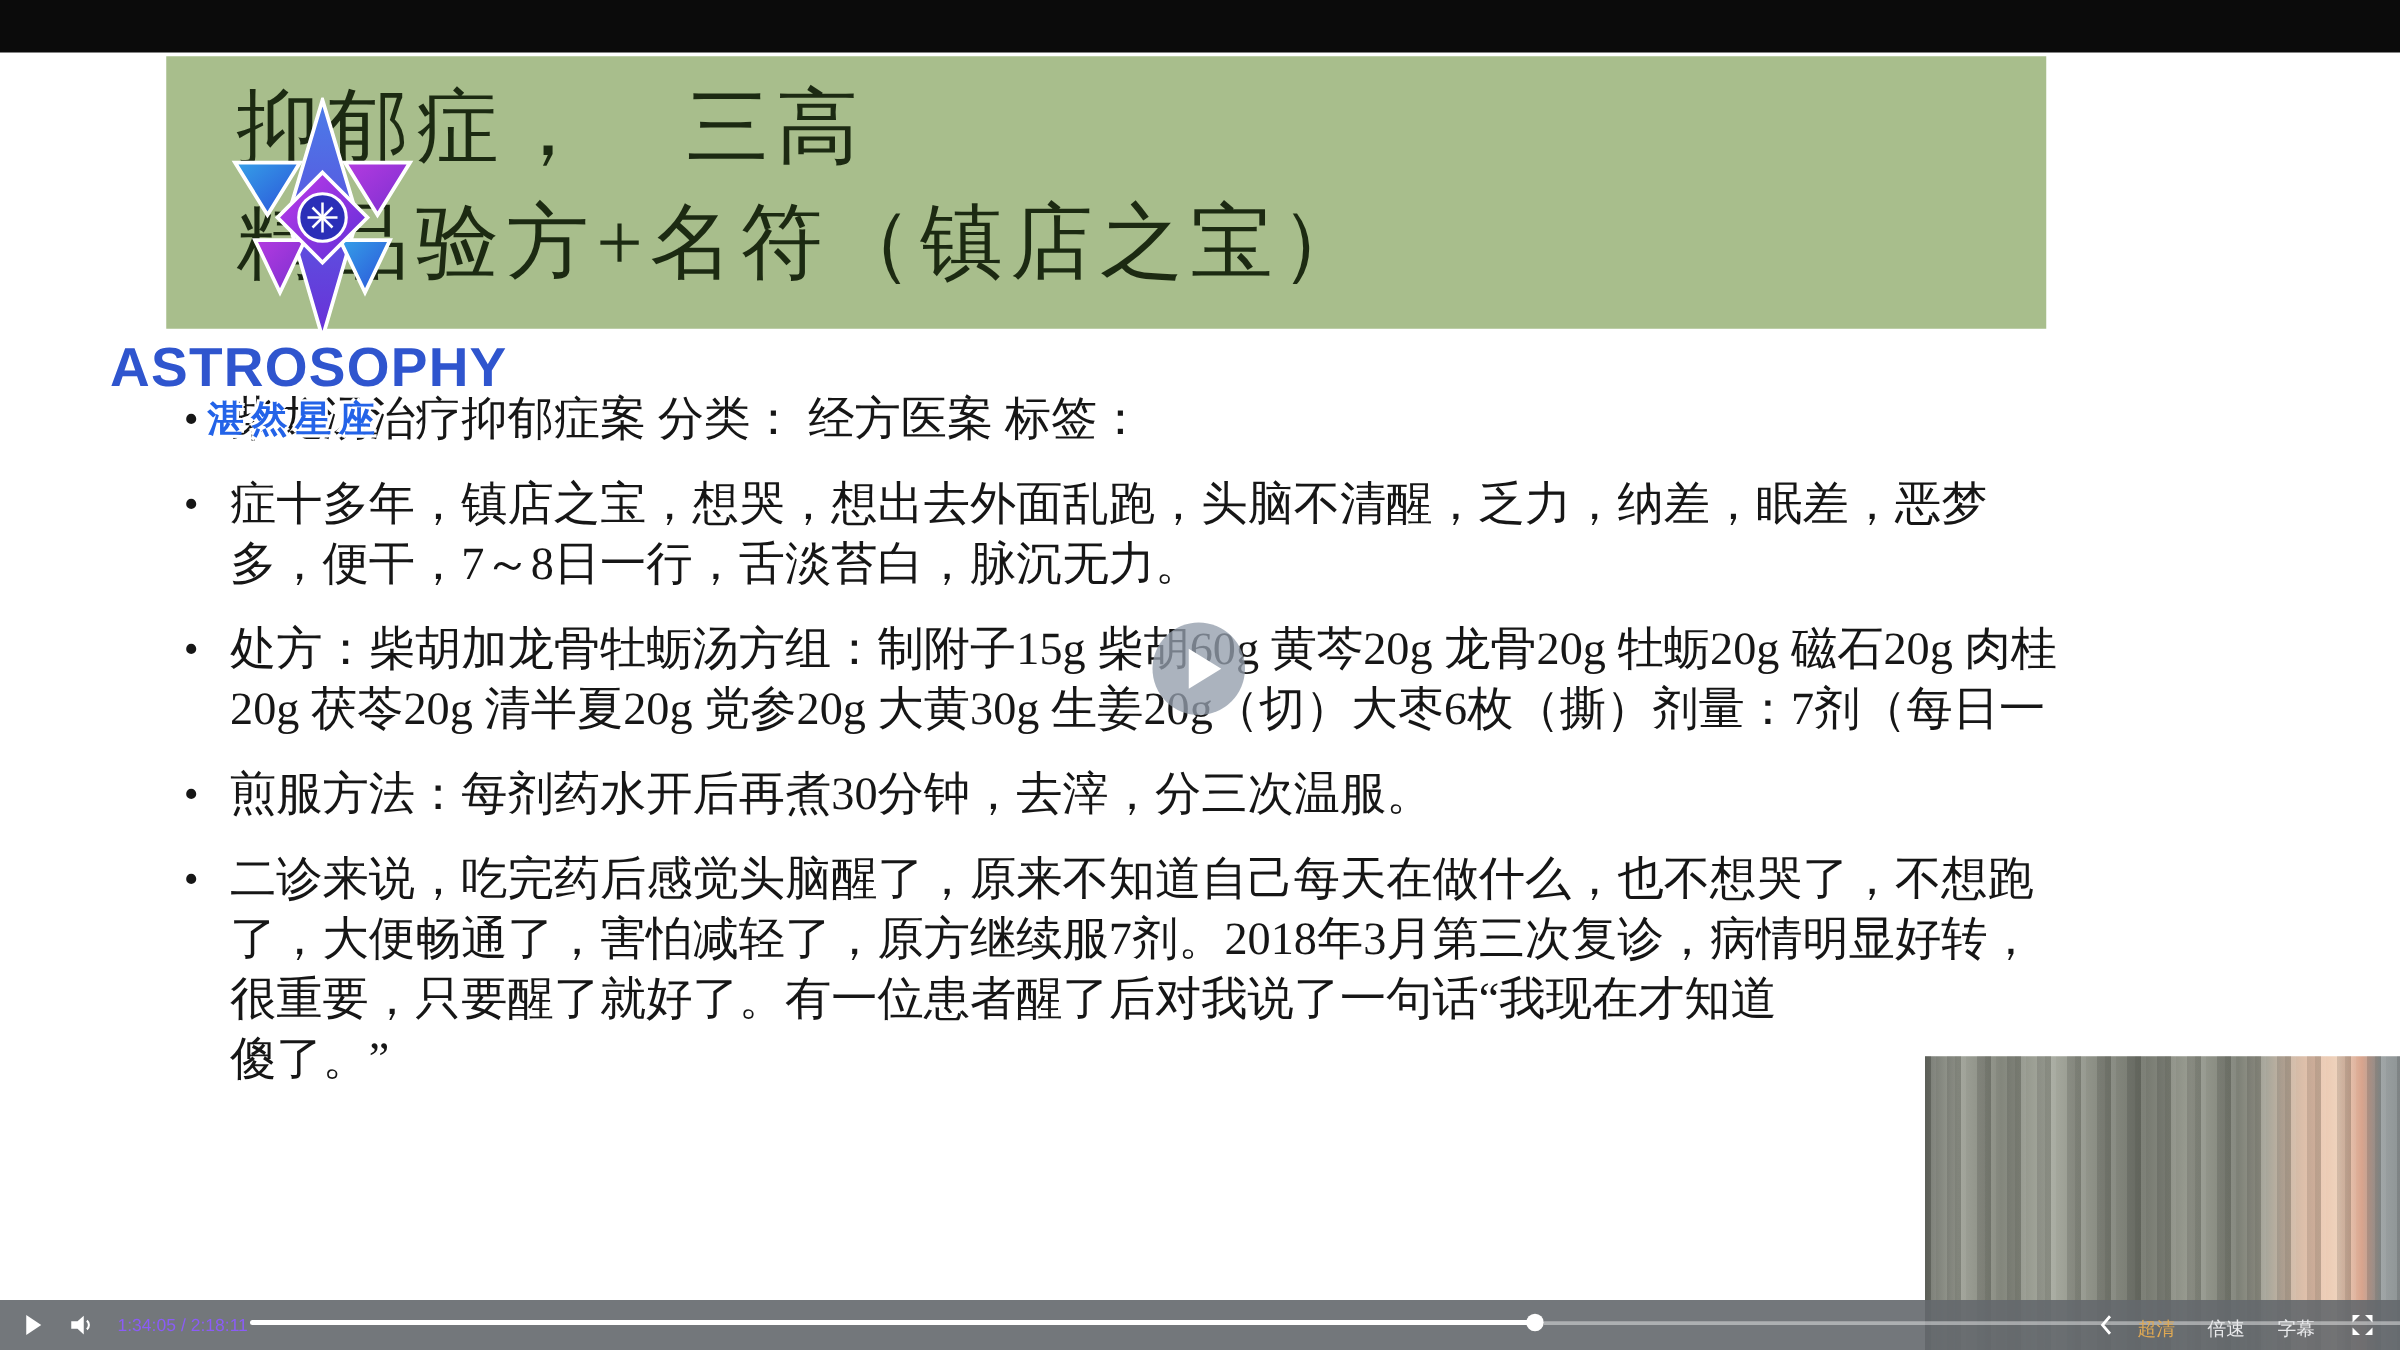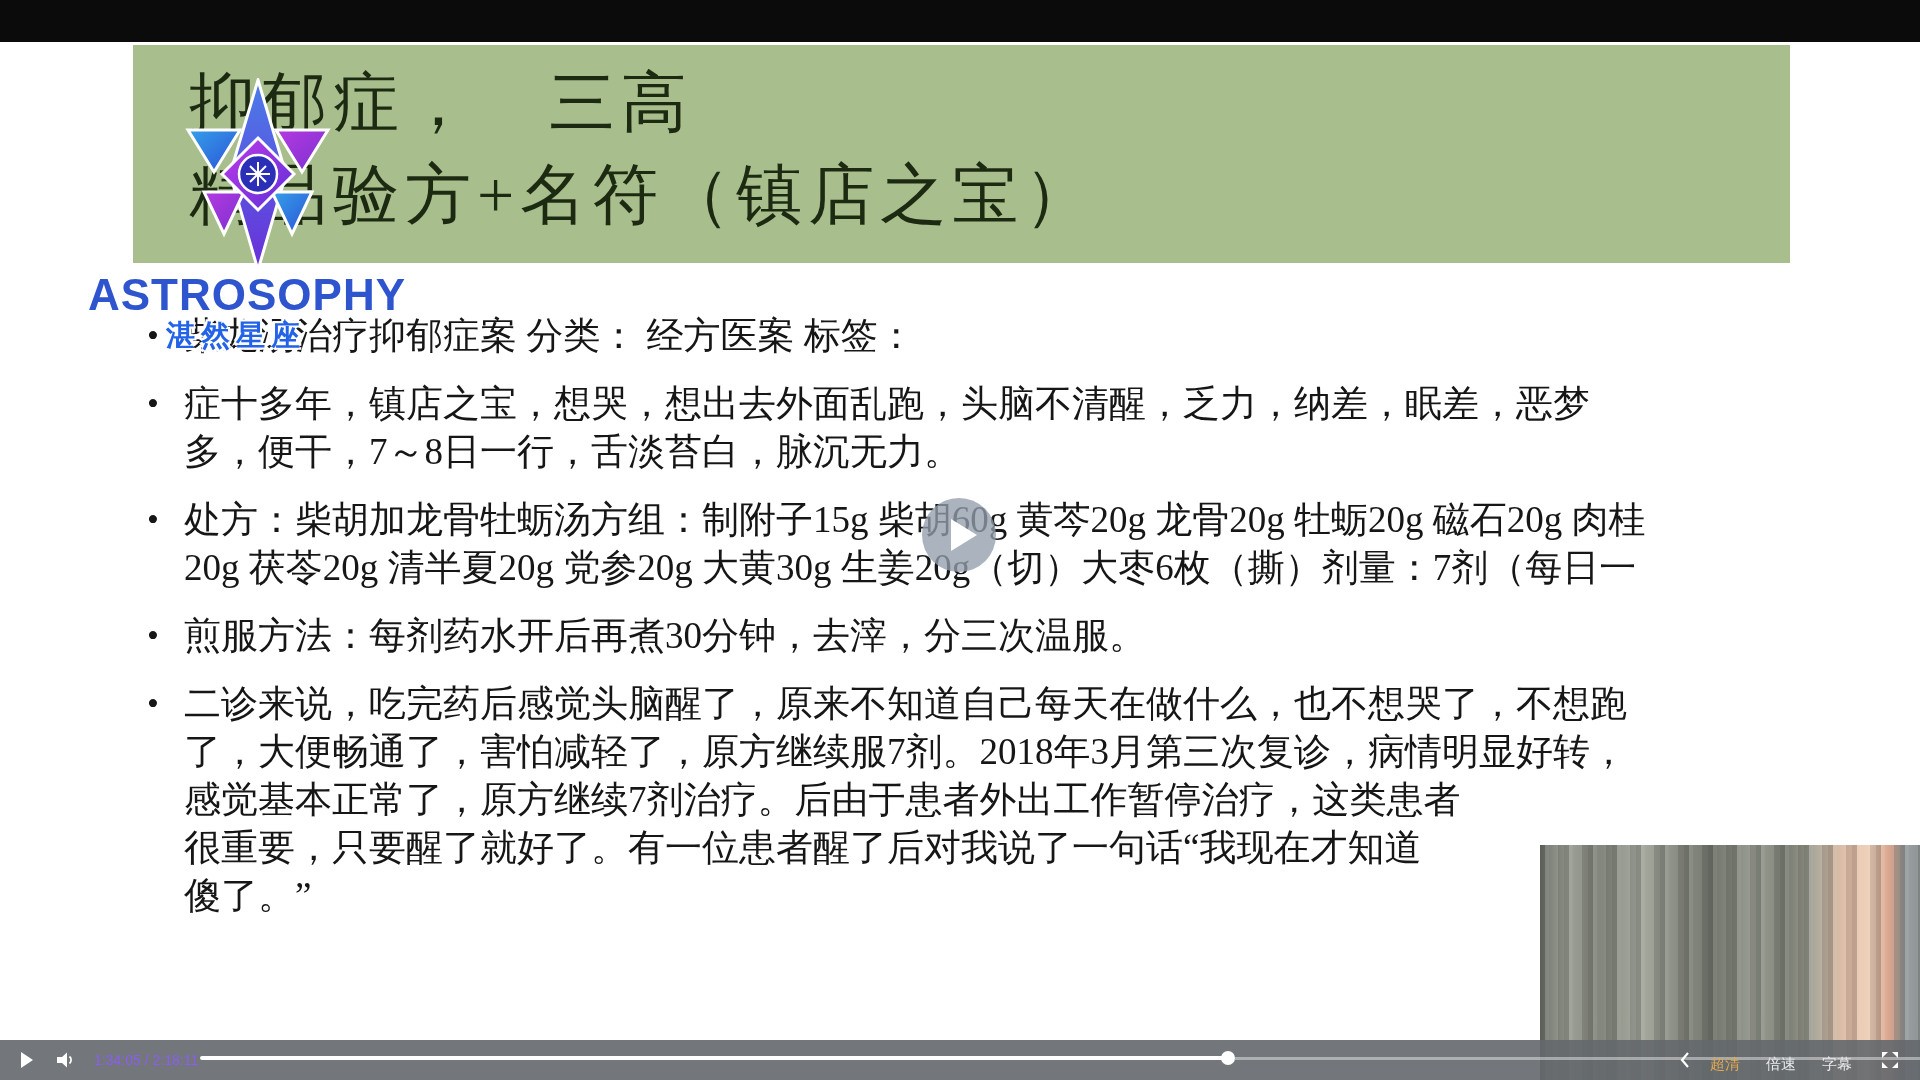--- a/index.html
+++ b/index.html
@@ -3,21 +3,21 @@
 <meta charset="utf-8">
 <style>
   html,body{margin:0;padding:0;background:#ffffff;}
   body{width:1920px;height:1080px;overflow:hidden;font-family:"Liberation Sans",sans-serif;}
   .stage{position:relative;width:1920px;height:1080px;background:#ffffff;}
 
   
   .letterbox{position:absolute;left:0;top:0;width:1920px;height:42px;background:#0b0b0b;}
 
   
-  .slide-header{position:absolute;left:133px;top:45px;width:1657px;height:218px;
+  .slide-header{position:absolute;left:133px;top:45px;width:1504px;height:218px;
     background:#A8BE8C;box-sizing:border-box;padding:12px 16px 0 56px;
     color:#1c2a12;font-family:"Liberation Serif","DejaVu Serif",serif;}
   .title-line{font-size:66px;line-height:92px;letter-spacing:6px;white-space:pre;}
 
   
   .bullets{position:absolute;left:147px;top:312px;width:1680px;color:#161616;
     font-family:"Liberation Serif","DejaVu Serif",serif;}
   .bullet{position:relative;padding-left:37px;margin-bottom:20px;}
   .bullet .marker{position:absolute;left:0;top:0;font-size:34px;line-height:48px;}
   .line{font-size:37px;line-height:48px;white-space:pre;}
@@ -99,21 +99,20 @@
       <div class="line">20g 茯苓20g 清半夏20g 党参20g 大黄30g 生姜20g（切）大枣6枚（撕）剂量：7剂（每日一</div>
     </div>
     <div class="bullet">
       <span class="marker">•</span>
       <div class="line">煎服方法：每剂药水开后再煮30分钟，去滓，分三次温服。</div>
     </div>
     <div class="bullet">
       <span class="marker">•</span>
       <div class="line">二诊来说，吃完药后感觉头脑醒了，原来不知道自己每天在做什么，也不想哭了，不想跑</div>
       <div class="line">了，大便畅通了，害怕减轻了，原方继续服7剂。2018年3月第三次复诊，病情明显好转，</div>
-      <div class="line">感觉基本正常了，原方继续7剂治疗。后由于患者外出工作暂停治疗，这类患者</div>
       <div class="line">很重要，只要醒了就好了。有一位患者醒了后对我说了一句话“我现在才知道</div>
       <div class="line">傻了。”</div>
     </div>
   </div>
 
   <div class="logo-wrap">
     <svg width="152" height="194" viewBox="0 0 152 194">
       <defs>
         <linearGradient id="lgA" x1="0" y1="0" x2="0" y2="1">
           <stop offset="0" stop-color="#4a7de8"></stop>

